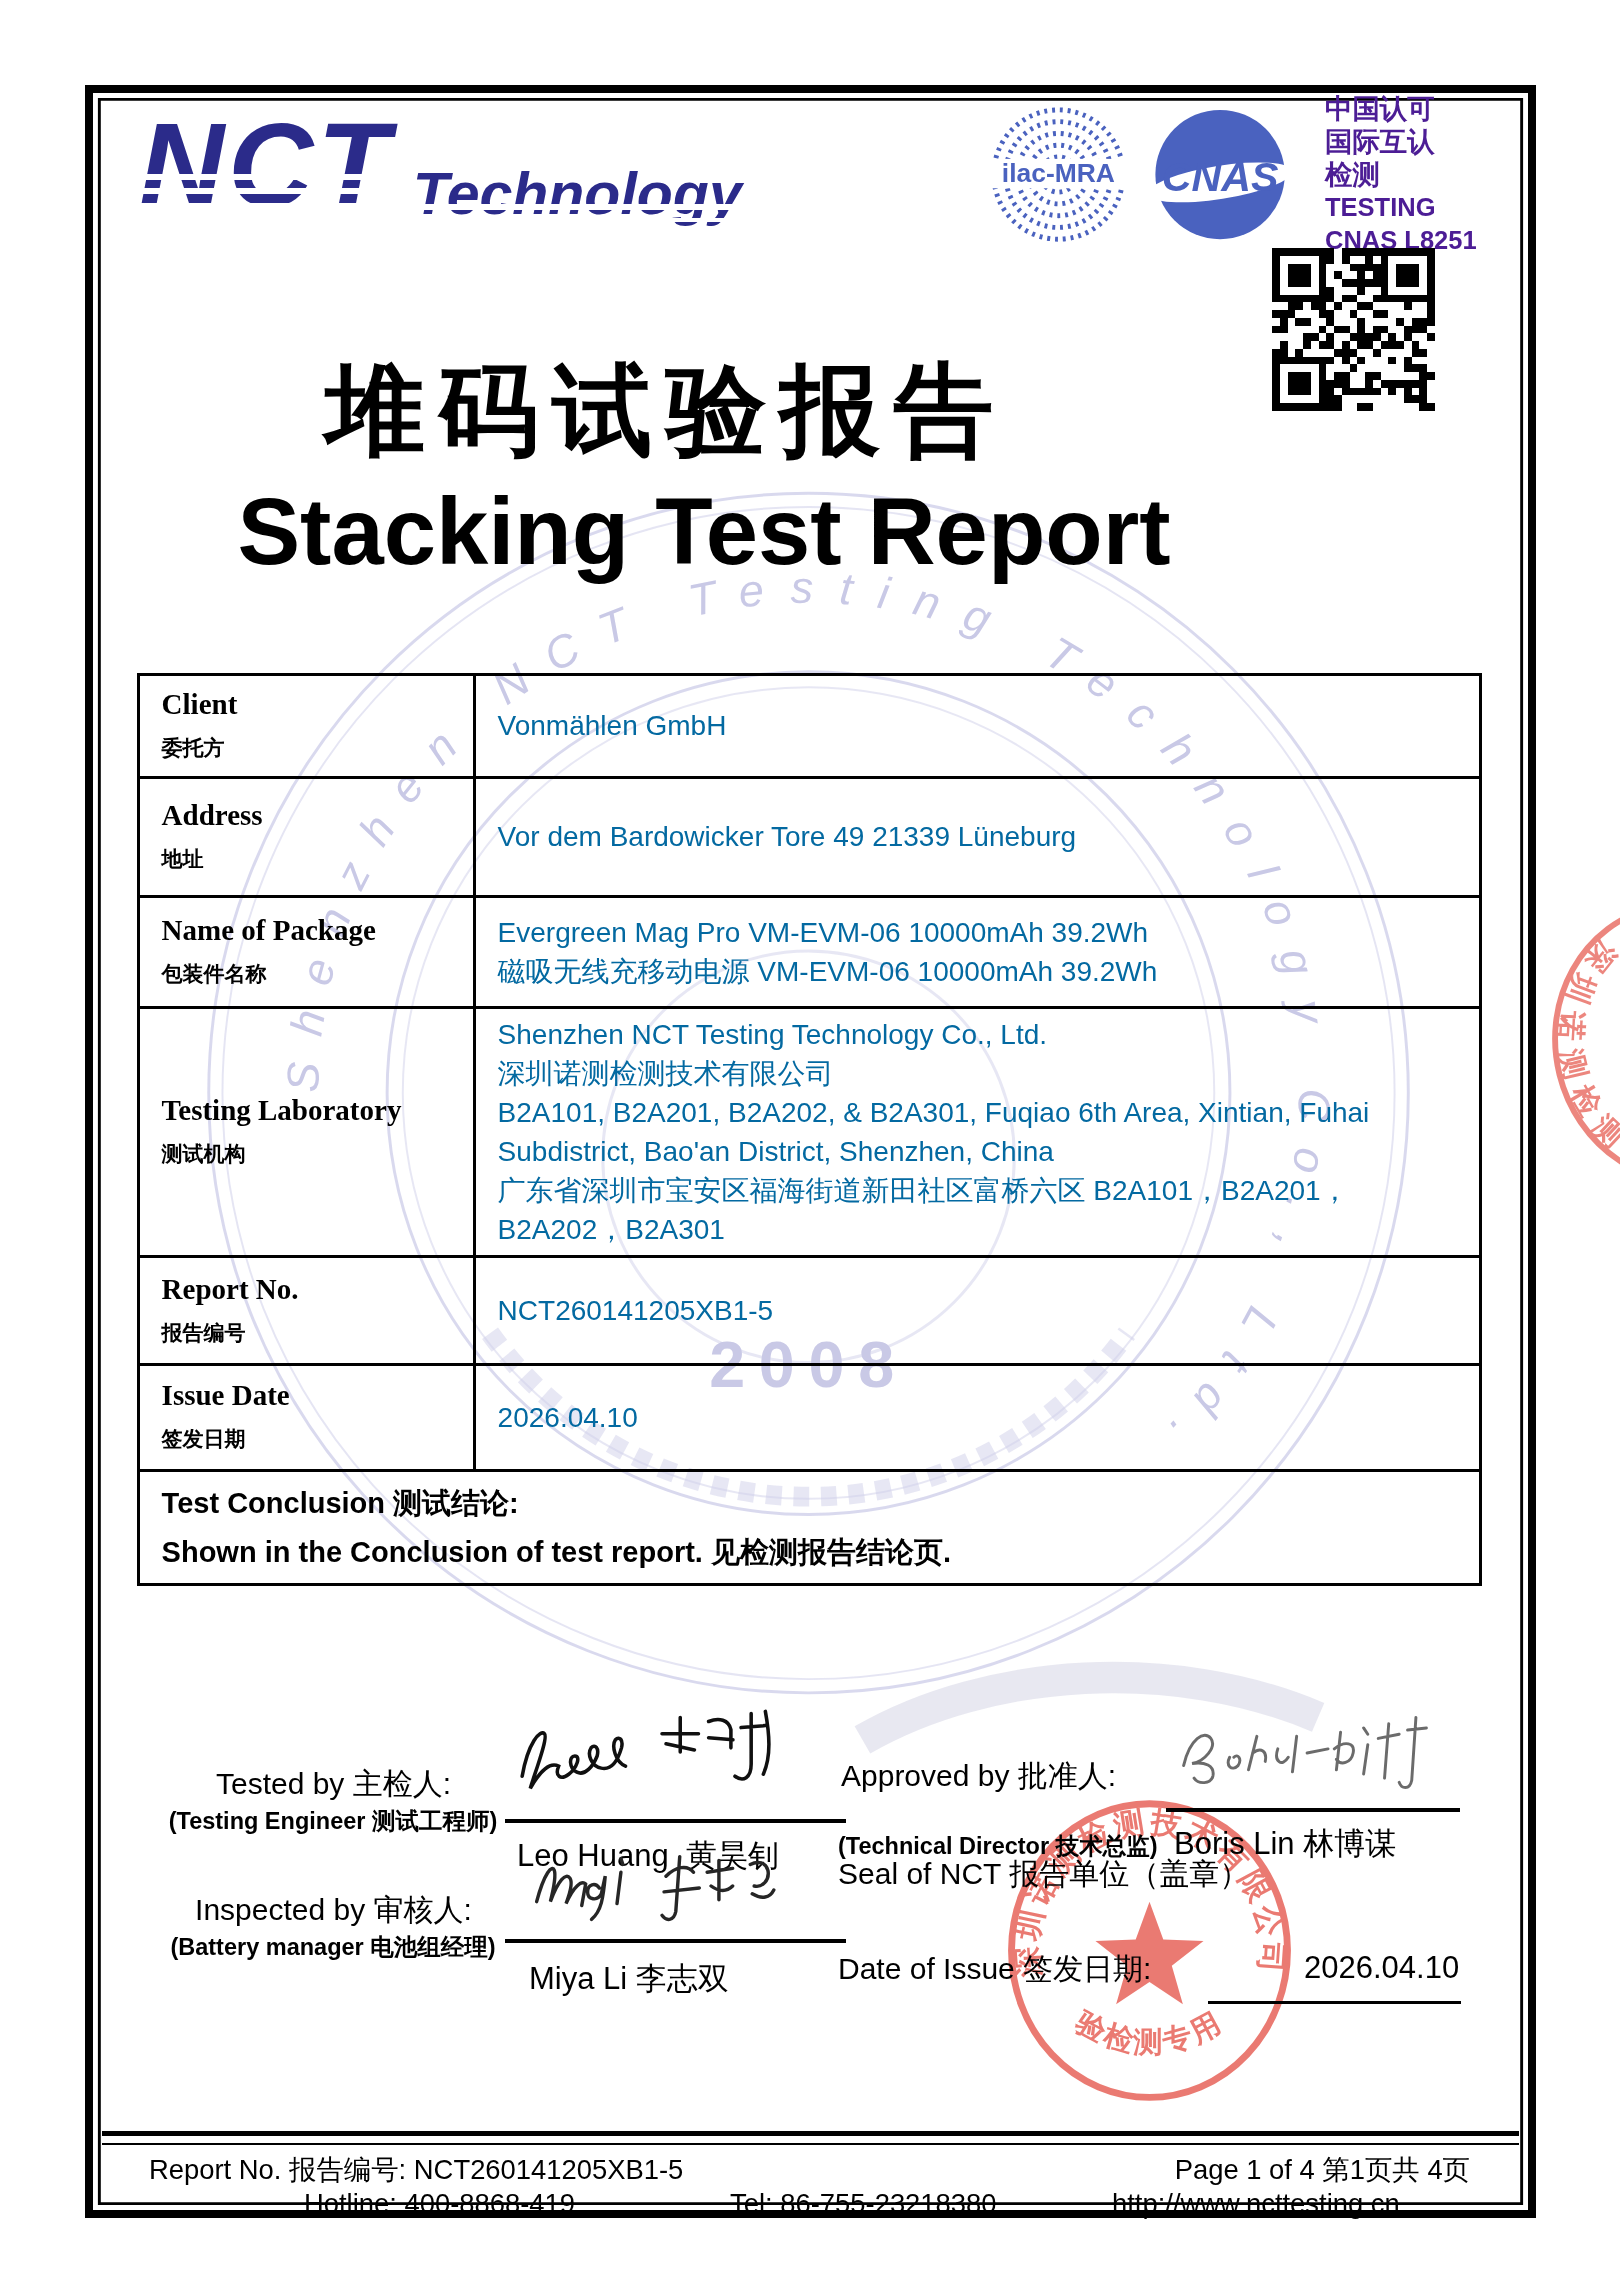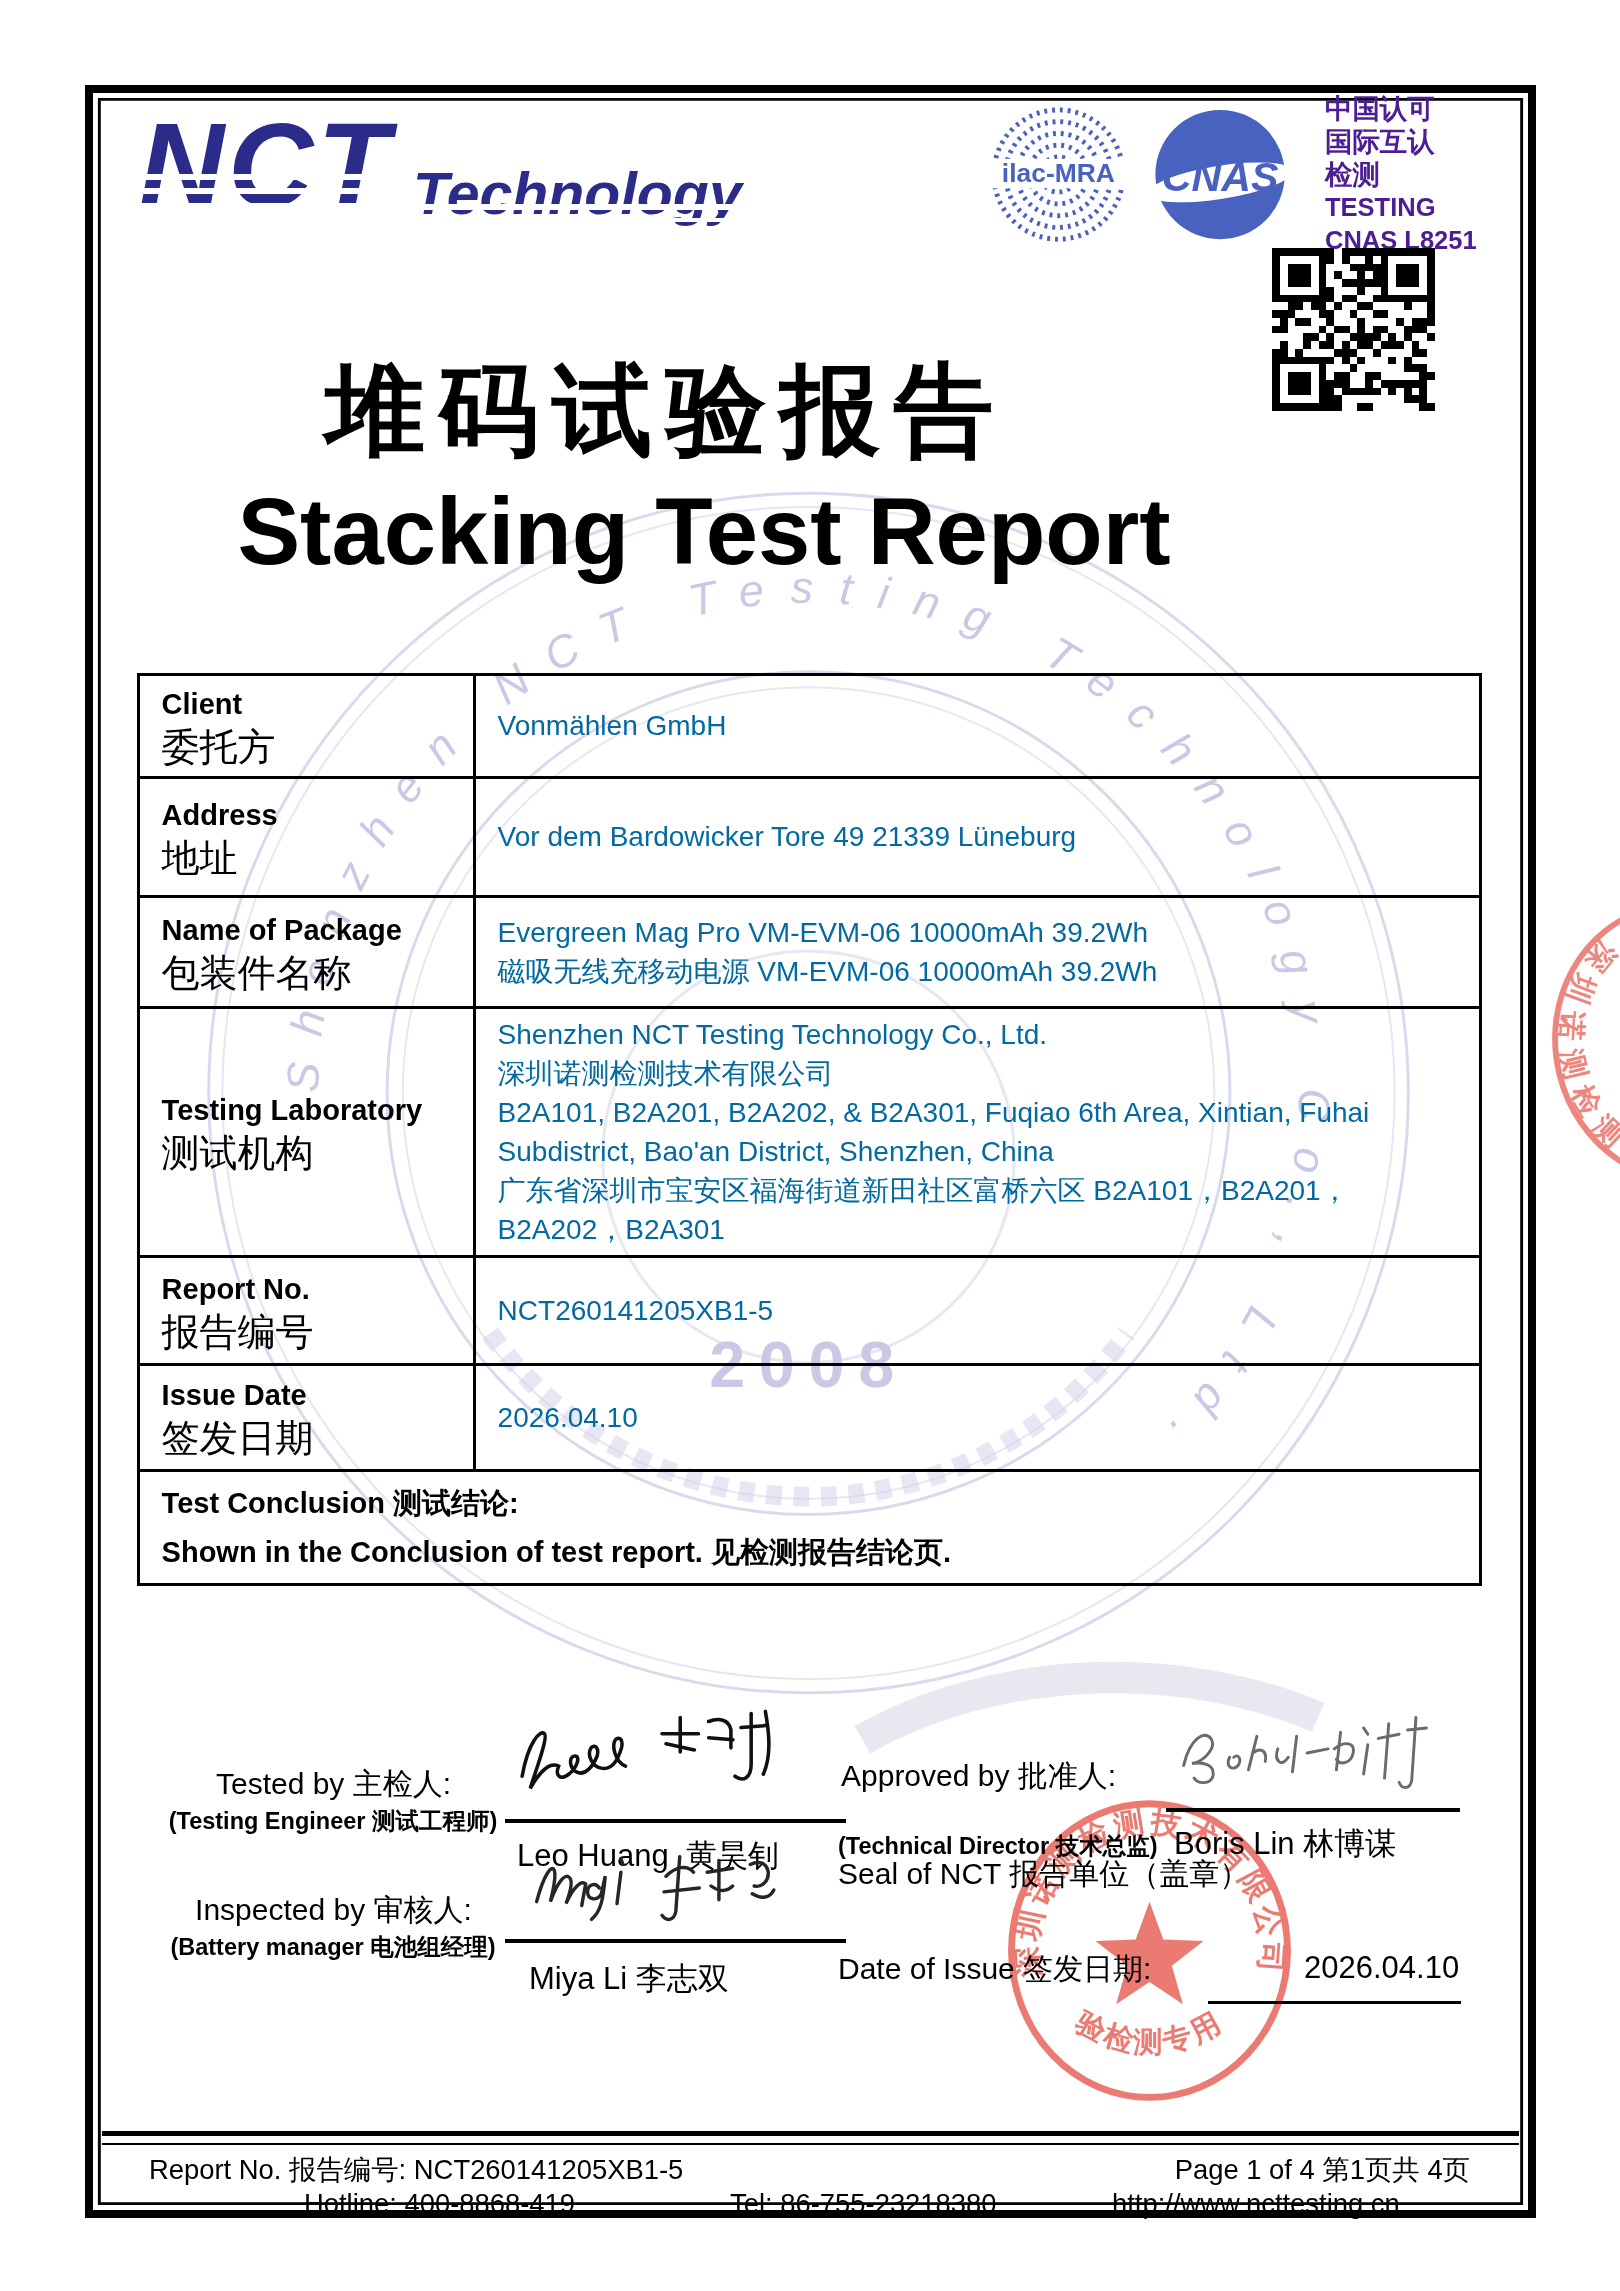--- a/index.html
+++ b/index.html
@@ -25,22 +25,22 @@
 
   
   .title-zh{position:absolute;left:6px;top:345px;width:1320px;text-align:center;
             font-size:100px;font-weight:900;letter-spacing:13.7px;}
   .title-en{position:absolute;left:0;top:478px;width:1408px;text-align:center;
             font-size:94px;font-weight:800;letter-spacing:0px;}
 
   
   .info-table{position:absolute;left:137px;top:673px;width:1345px;border-collapse:collapse;table-layout:fixed;}
   .info-table td{border:3.9px solid #000;vertical-align:middle;padding:5.9px 9.8px 5.9px 21.6px;}
-  .lbl .en{font-weight:bold;font-size:29px;line-height:43px;}
-  .lbl .zh{font-weight:normal;font-size:38px;line-height:43px;}
+  .lbl .en{font-weight:bold;font-size:29px;line-height:43px;font-family:Liberation Serif, serif;}
+  .lbl .zh{font-weight:bold;font-size:21px;line-height:43px;}
   .val div{font-size:28px;line-height:39px;color:#0369a1;}
   .concl div{font-weight:bold;font-size:29px;line-height:49px;}
 
   
   .sig-label{position:absolute;font-weight:normal;font-size:30px;}
   .sig-sub{position:absolute;font-weight:bold;font-size:23.5px;}
   .sig-line{position:absolute;height:3.9px;background:#000;}
   .sig-name{position:absolute;font-size:31px;white-space:pre-wrap;}
   .sigsvg{position:absolute;}
   .center-block{text-align:center;}

